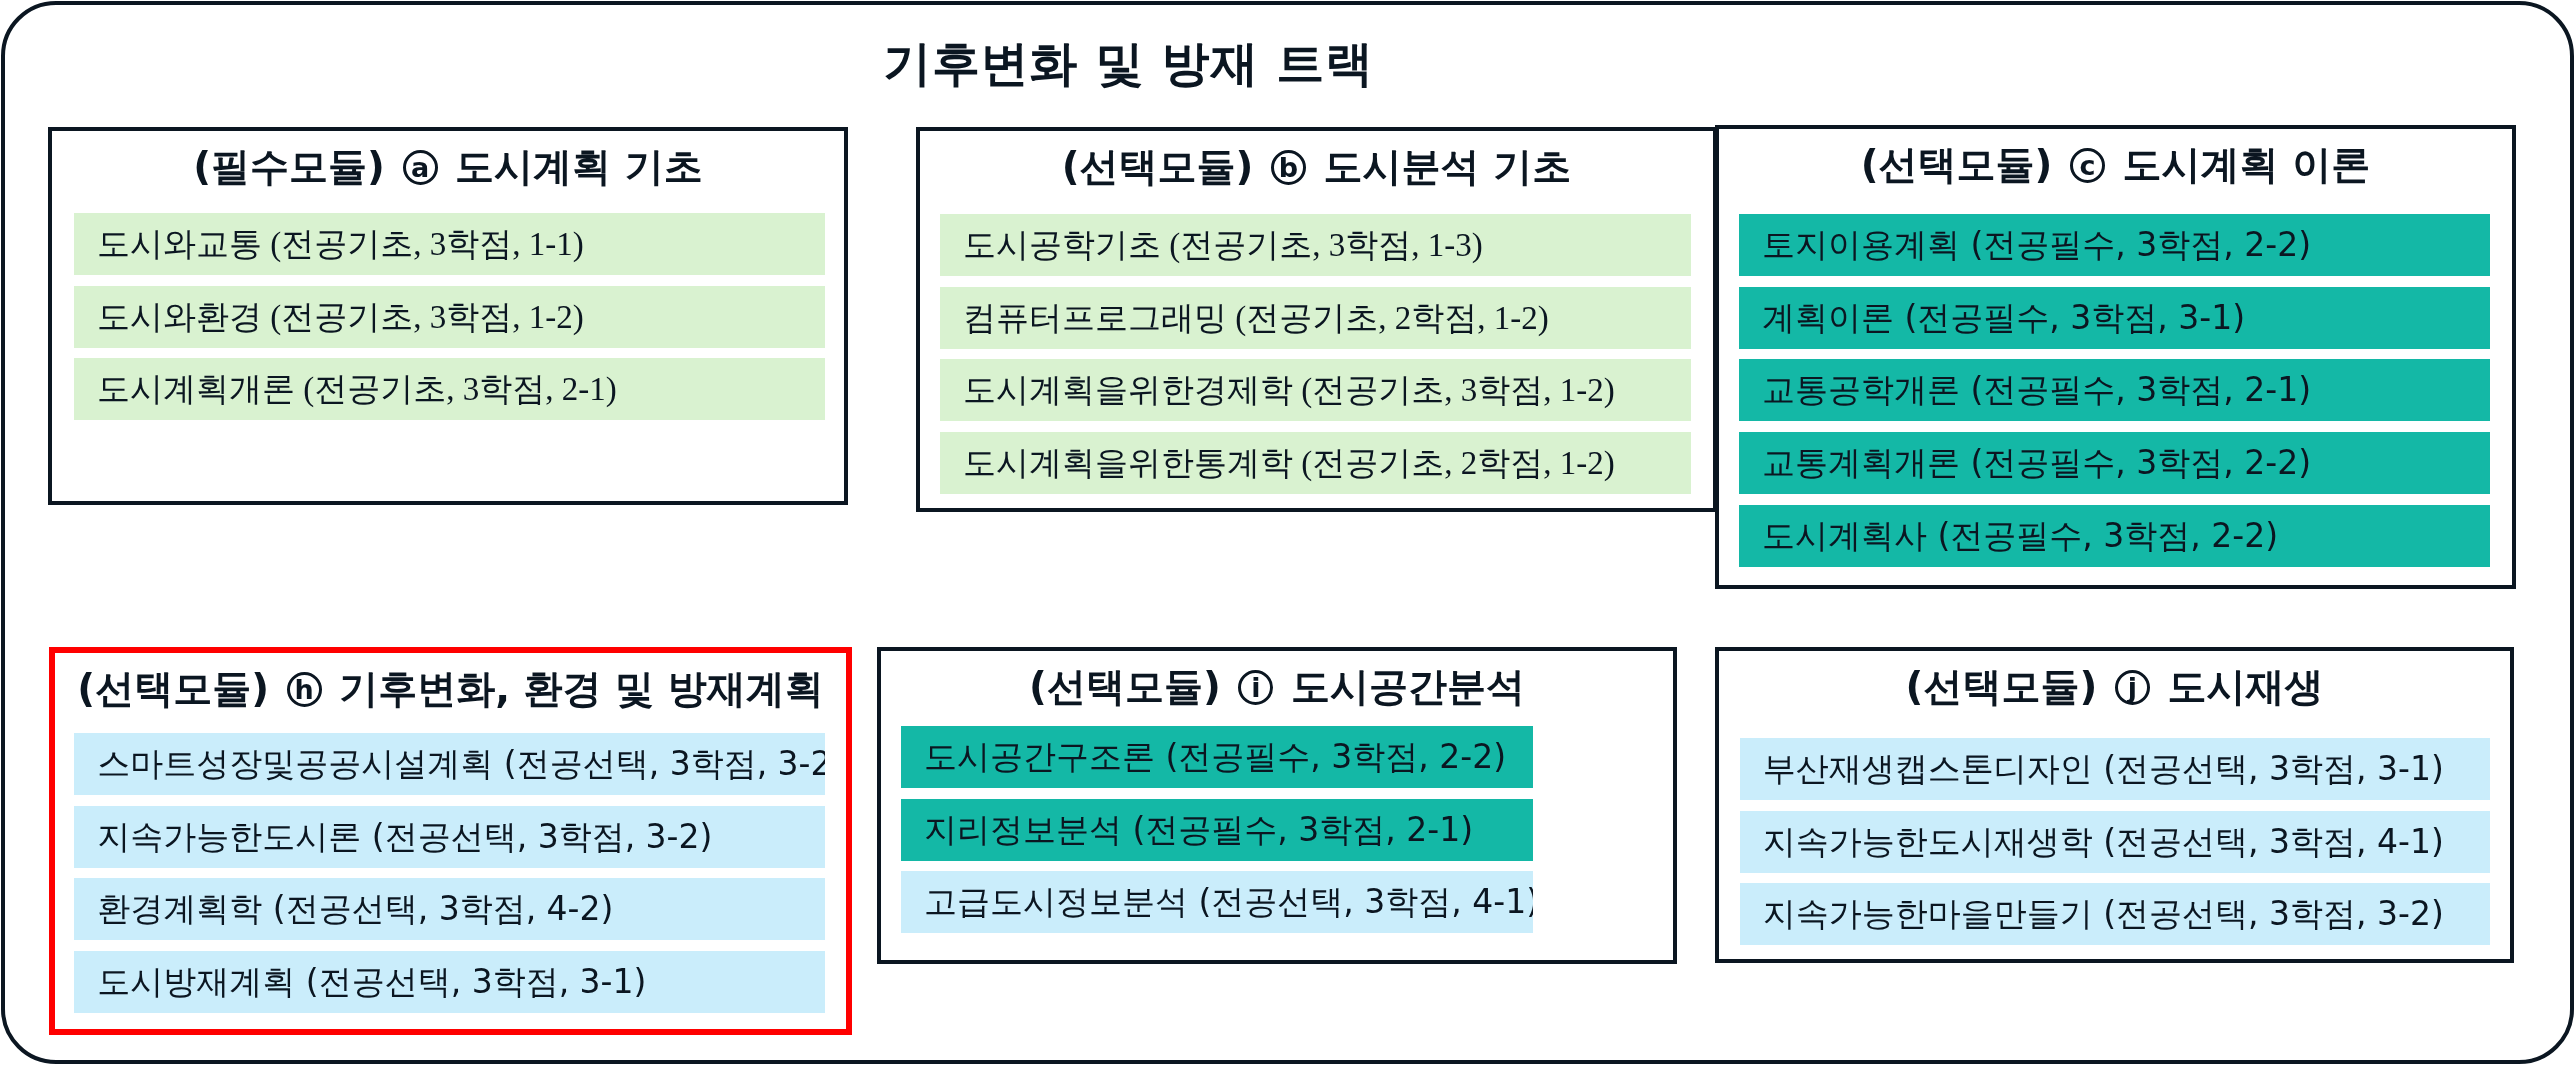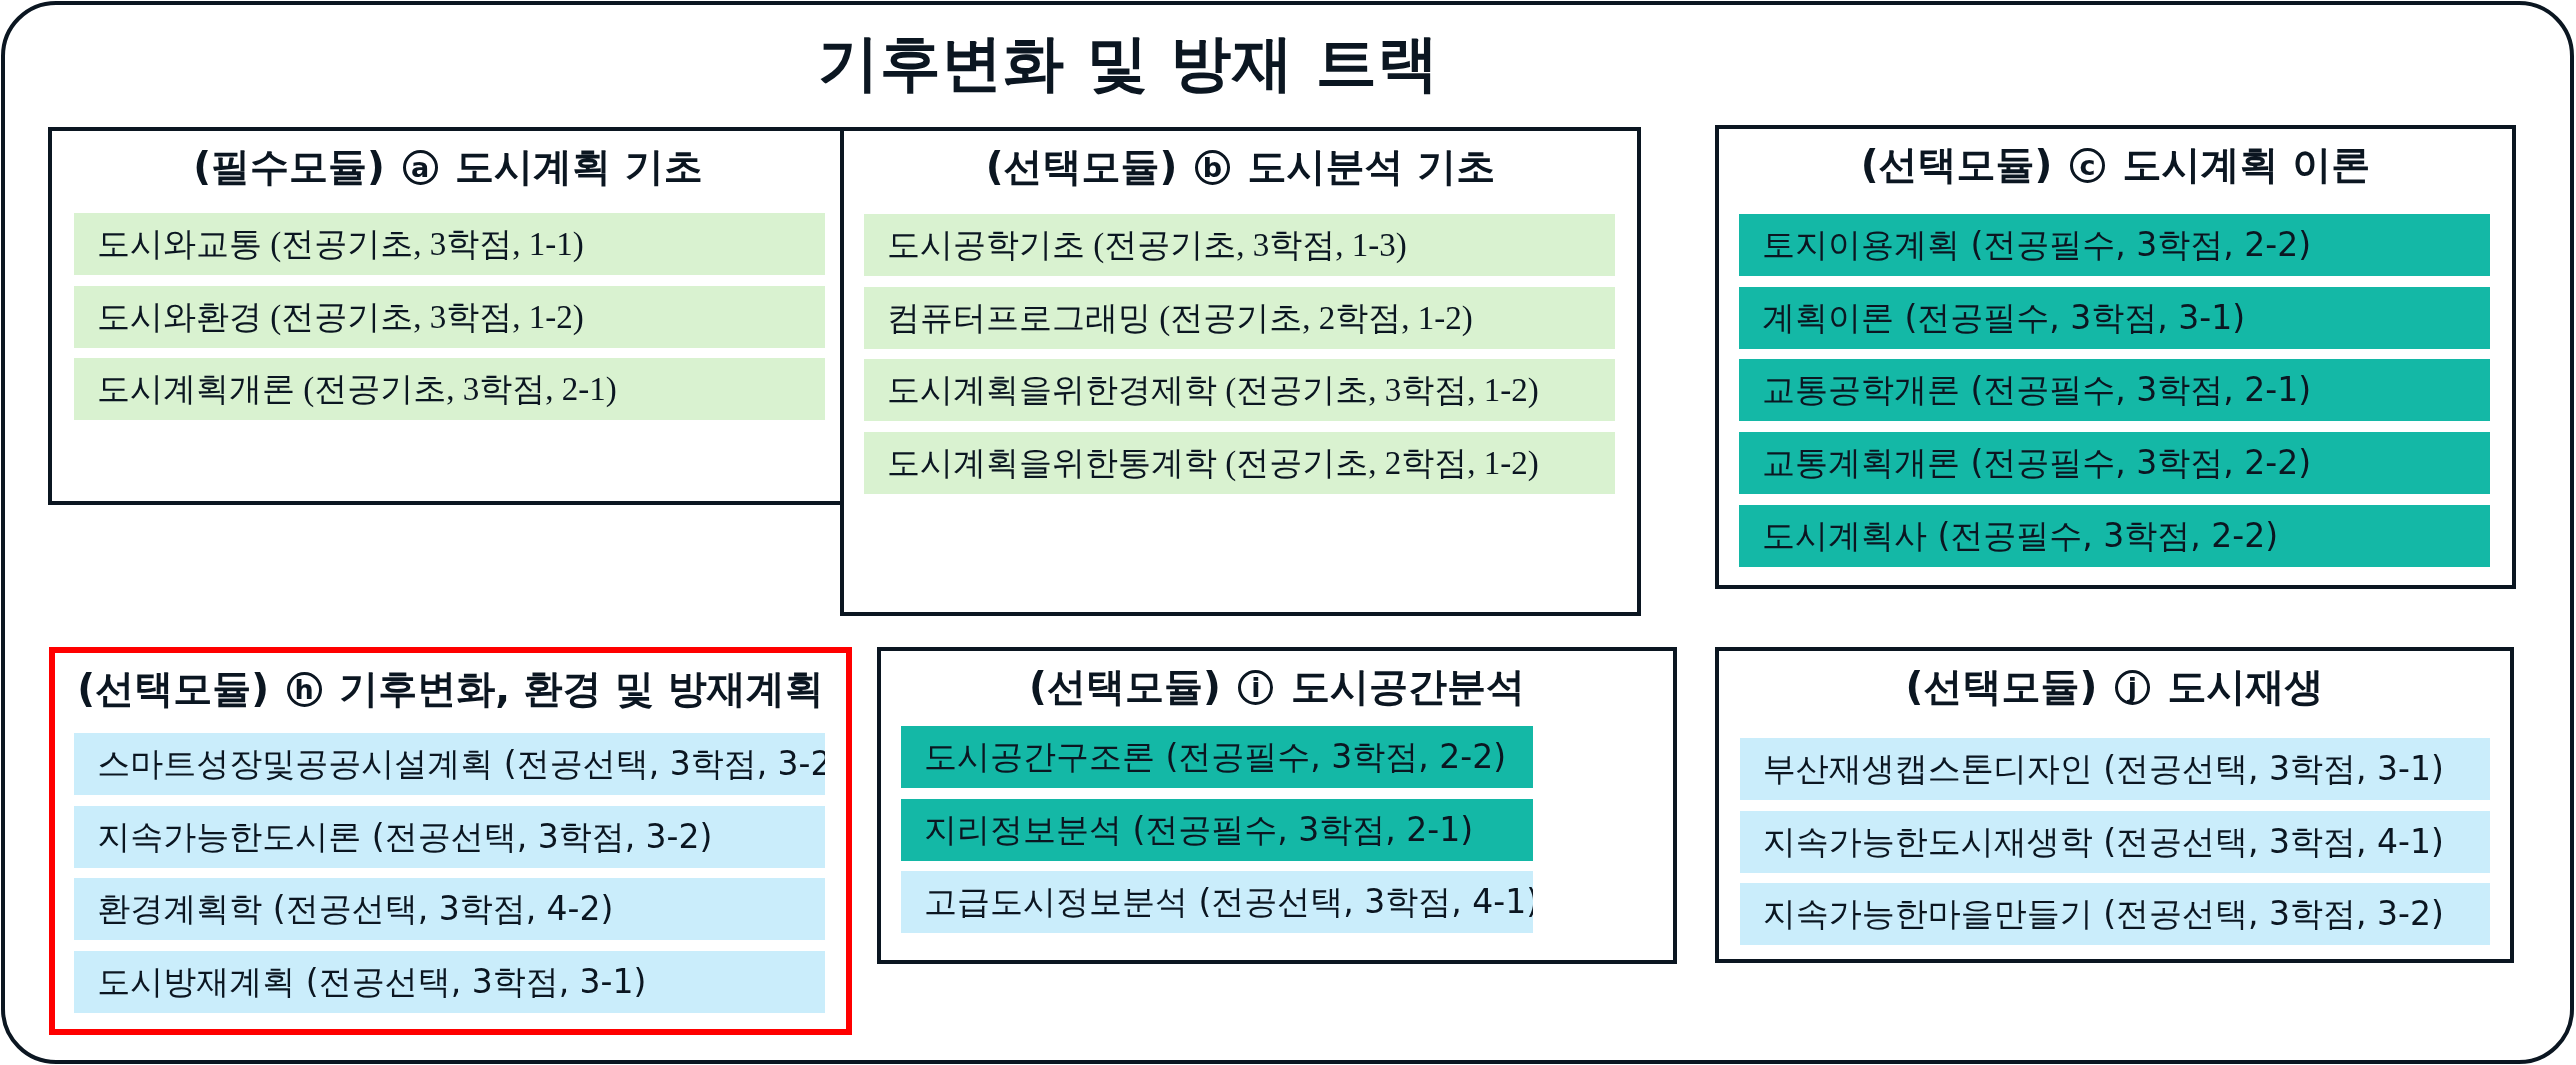--- a/index.html
+++ b/index.html
@@ -1,21 +1,21 @@
 <!DOCTYPE html>
 <html style="font-size:10.7px"><head>
 <meta charset="utf-8">
 <style>
   html, body { margin:0; padding:0; background:#ffffff; }
   body { width:2576px; height:1065px; position:relative; overflow:hidden;
          font-family:"DejaVu Sans","Liberation Sans",sans-serif; color:#0b1621; }
   .frame { position:absolute; left:1.3px; top:1.3px; width:2565px; height:1055px;
            border:4.7px solid #0b1621; border-radius:55px; }
   .title { position:absolute; left:0; top:23px; width:2257px; text-align:center;
-           font-size:61px; font-weight:bold; letter-spacing:0.7px; line-height:80px; }
+           font-size:48px; font-weight:bold; letter-spacing:0.7px; line-height:80px; }
   .module { position:absolute; box-sizing:border-box; border:4.7px solid #0b1621; background:#fff; }
   .module.highlight { border:6.7px solid #ff0000; }
   .module-title { position:absolute; left:0; right:0; text-align:center; font-size:39px;
                   font-weight:bold; line-height:53px; white-space:nowrap; }
   .items { position:absolute; }
   .item { box-sizing:border-box; height:62px; margin-bottom:10.7px; padding-left:23px;
           font-size:33px; line-height:62px; white-space:nowrap; overflow:hidden; }
   .c-green { background:#d9f2d0;font-family:Liberation Serif, serif; }
   .c-peach { background:#14b8a6; }
   .c-blue  { background:#caedfb; }
@@ -36,21 +36,21 @@
     <span class="badge">a</span>
     <span>도시계획 기초</span>
   </div>
   <div class="items" style="left:22px; top:82px; width:751px;">
     <div class="item c-green">도시와교통 (전공기초, 3학점, 1-1)</div>
     <div class="item c-green">도시와환경 (전공기초, 3학점, 1-2)</div>
     <div class="item c-green">도시계획개론 (전공기초, 3학점, 2-1)</div>
   </div>
 </div>
 
-<div class="module" style="left:840px; top:127px; width:801px; height:489px;">
+<div class="module" style="left:916px; top:127px; width:801px; height:385px;">
   <div class="module-title" style="top:9.3px;">
     <span>(선택모듈)</span>
     <span class="badge">b</span>
     <span>도시분석 기초</span>
   </div>
   <div class="items" style="left:20px; top:83px; width:751px;">
     <div class="item c-green">도시공학기초 (전공기초, 3학점, 1-3)</div>
     <div class="item c-green">컴퓨터프로그래밍 (전공기초, 2학점, 1-2)</div>
     <div class="item c-green">도시계획을위한경제학 (전공기초, 3학점, 1-2)</div>
     <div class="item c-green">도시계획을위한통계학 (전공기초, 2학점, 1-2)</div>

